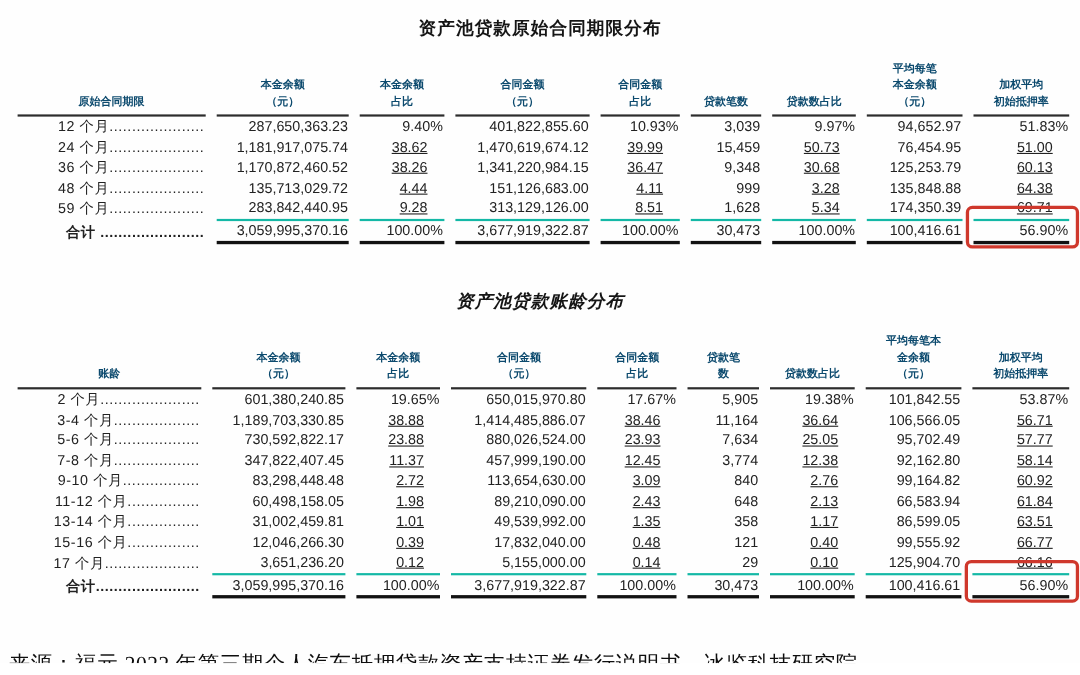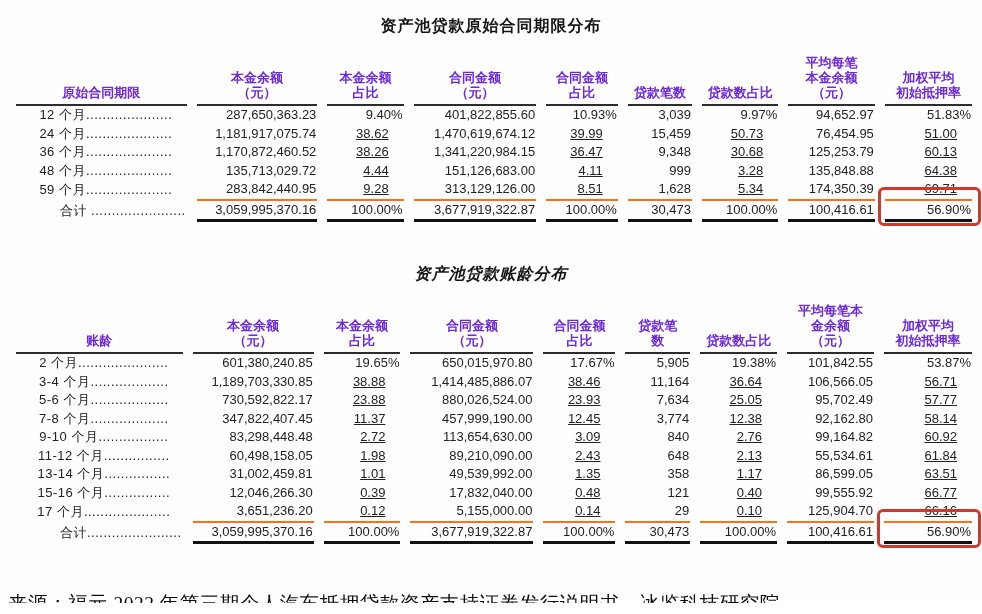--- a/index.html
+++ b/index.html
@@ -22,47 +22,47 @@
   .title-2{margin-top:42px;font-style:italic;}
   table.dist{
     border-collapse:separate;
     border-spacing:10px 0;
     table-layout:fixed;
     margin:12px 0 0 6px;
   }
   .c1{width:146px}.c2{width:122px}.c3{width:78px}.c4{width:124px}
   .c5{width:73px}.c6{width:66px}.c7{width:78px}.c8{width:88px}.c9{width:90px}
   table.dist th{
-    font-size:13px;
+    font-size:10px;
     font-weight:bold;
-    color:#6d28d9;
+    color:#0c4a6e;
     text-align:center;
     vertical-align:bottom;
     white-space:pre-line;
     line-height:15px;
     padding:6px 0 4px 0;
     border-bottom:2px solid #2c2c2c;
   }
   table.dist td{
     font-size:13px;
     line-height:16.5px;
     height:16.5px;
     white-space:nowrap;
     color:#222;
   }
   td.lbl{
-    text-align:center;
+    text-align:right;
     overflow:hidden;
     padding-left:10px;
     letter-spacing:0.5px;
   }
-  td.lbl-total{padding-left:44px;}
+  td.lbl-total{padding-left:44px;font-weight:bold;}
   td.num{text-align:right;padding-right:1px;}
   td.num.nopct{padding-right:15px;text-decoration:underline;}
-  td.pre-total{border-bottom:2px solid #f97316;}
+  td.pre-total{border-bottom:2px solid #14b8a6;}
   td.total-line{border-bottom:3px solid #121212;margin-top:19px;}
   td.hl{position:relative;}
   .ring{
     position:absolute;
     left:-7px;right:-9px;top:-14px;bottom:-7px;
     border:3.5px solid var(--accent,#cf382c);
     border-radius:6px;
     pointer-events:none;
   }
   .source{
@@ -274,21 +274,21 @@
           <td class="num nopct">60.92</td>
         </tr>
         <tr>
           <td class="lbl">11-12 个月................</td>
           <td class="num">60,498,158.05</td>
           <td class="num nopct">1.98</td>
           <td class="num">89,210,090.00</td>
           <td class="num nopct">2.43</td>
           <td class="num">648</td>
           <td class="num nopct">2.13</td>
-          <td class="num">55,534.61</td>
+          <td class="num">66,583.94</td>
           <td class="num nopct">61.84</td>
         </tr>
         <tr>
           <td class="lbl">13-14 个月................</td>
           <td class="num">31,002,459.81</td>
           <td class="num nopct">1.01</td>
           <td class="num">49,539,992.00</td>
           <td class="num nopct">1.35</td>
           <td class="num">358</td>
           <td class="num nopct">1.17</td>

